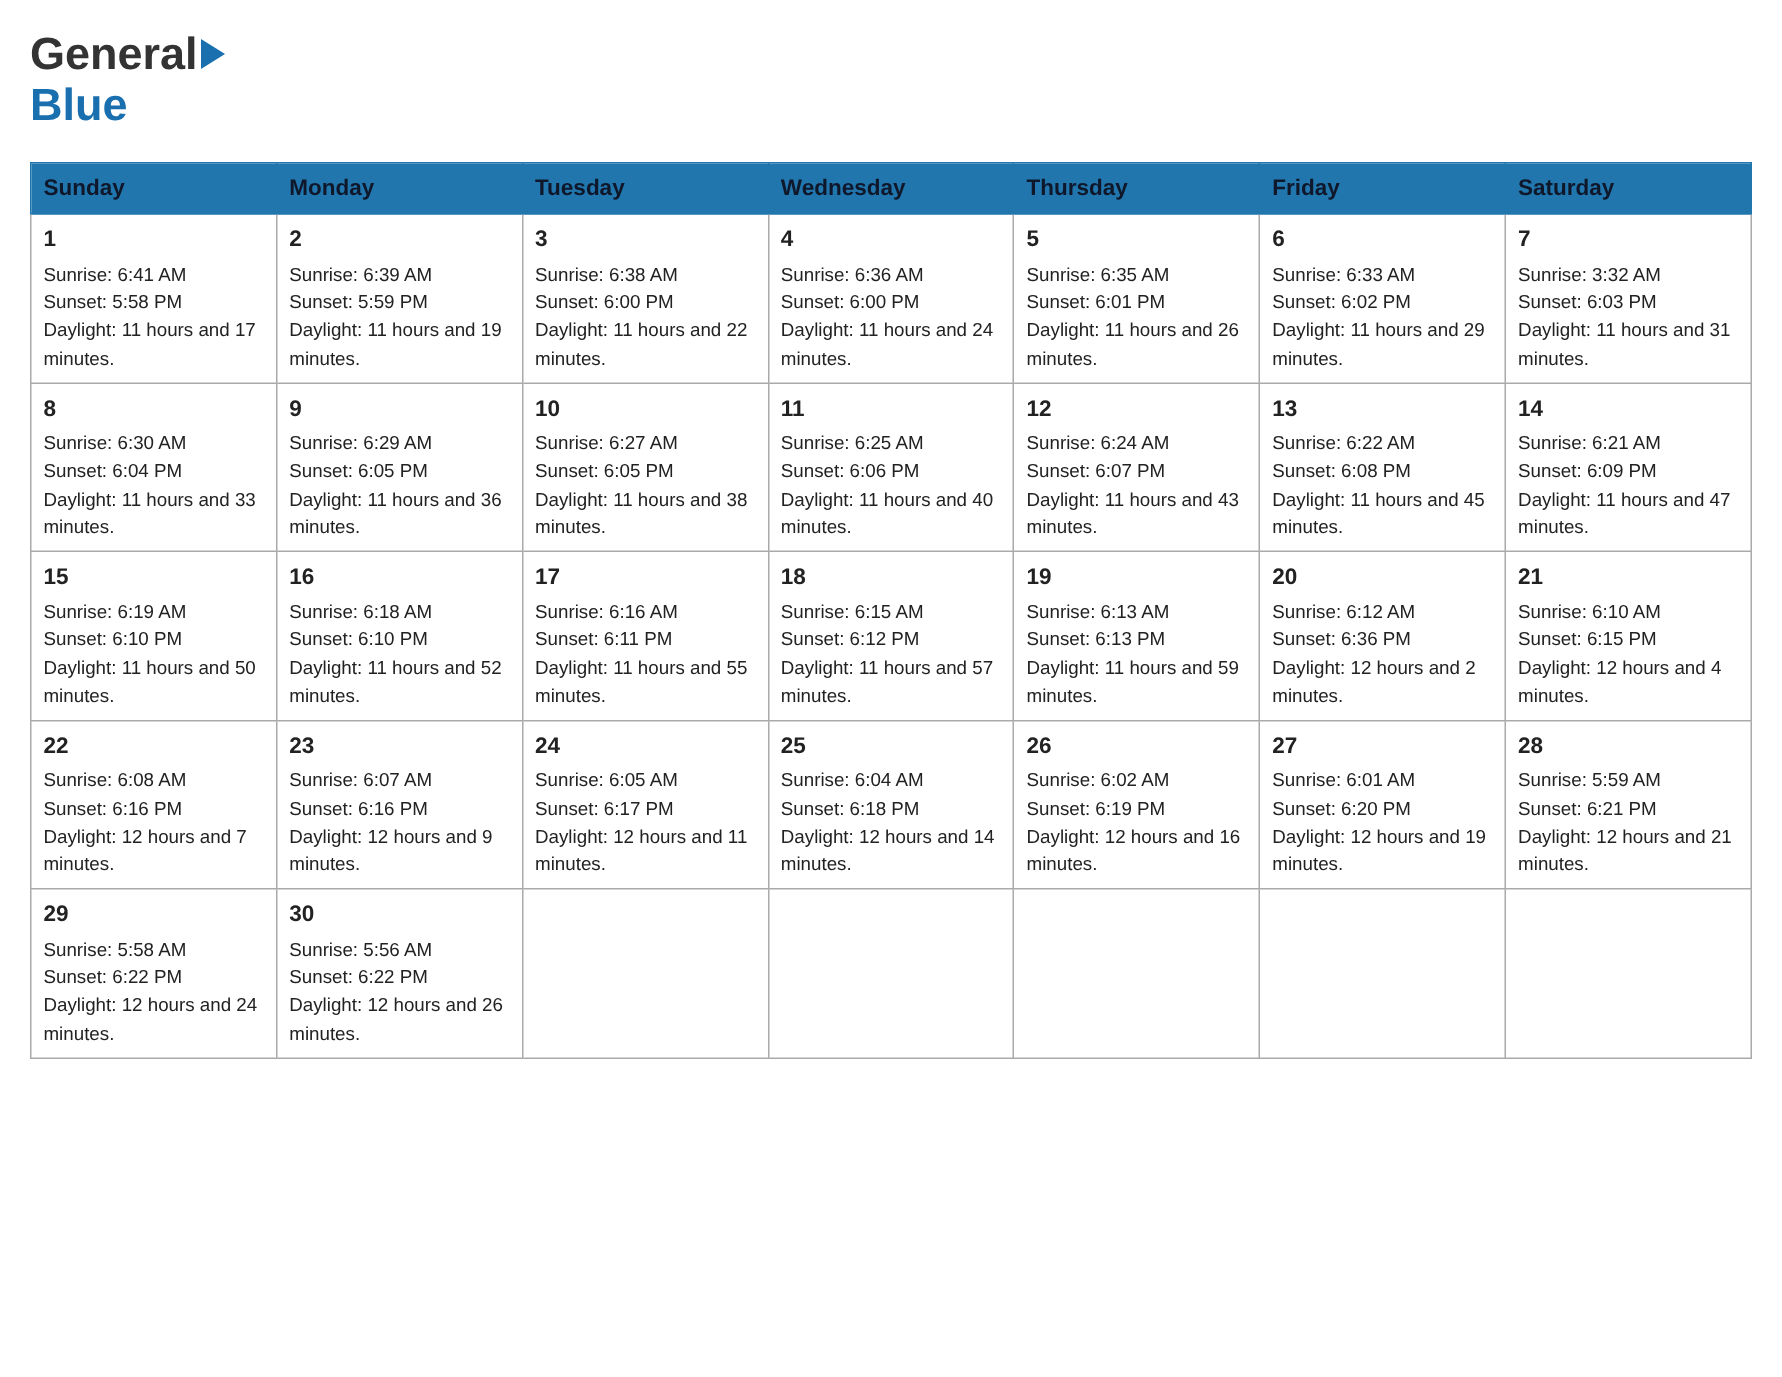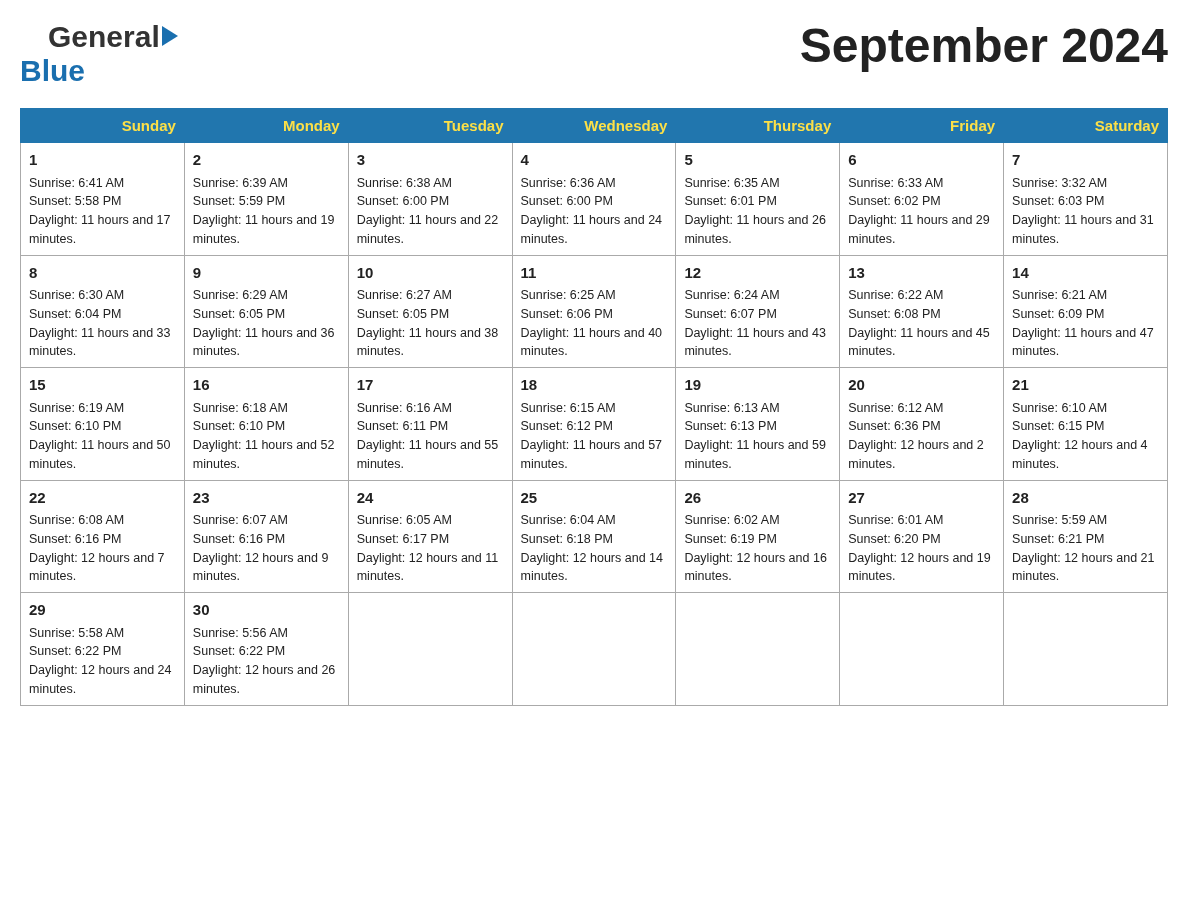--- a/index.html
+++ b/index.html
@@ -16,21 +16,20 @@
       align-items: flex-start;
       margin-bottom: 20px;
     }
     .logo-wrapper {
       display: flex;
       flex-direction: column;
     }
     .logo-line1 {
       display: flex;
       align-items: center;
-      margin-left: 28px;
     }
     .title-section {
       text-align: right;
     }
     .month-title {
       font-size: 48px;
       font-weight: bold;
       color: #222;
       line-height: 1.1;
     }
@@ -39,25 +38,25 @@
       color: #333;
       margin-top: 4px;
     }
     table {
       width: 100%;
       border-collapse: collapse;
       table-layout: fixed;
     }
     thead tr th {
       background-color: #2176ae;
-      color: #fde047;
+      color: #0f172a;
       font-size: 15px;
       font-weight: bold;
       padding: 8px 8px;
-      text-align: right;
+      text-align: left;
       border: 1px solid #2176ae;
       margin-top: 47px;
     }
     tbody tr td {
       border: 1px solid #aaa;
       vertical-align: top;
       padding: 6px 8px;
       font-size: 12.5px;
       color: #222;
       line-height: 1.5;
@@ -87,21 +86,20 @@
       <span style="font-size:30px;font-weight:bold;color:#333;font-family:Arial,sans-serif;">General</span>
       <div style="display:flex;flex-direction:column;margin-left:2px;">
         <div style="width:0;height:0;border-left:16px solid #1a6faf;border-top:10px solid transparent;border-bottom:10px solid transparent;margin-bottom:2px;"></div>
       </div>
     </div>
     <div>
       <span style="font-size:30px;font-weight:bold;color:#1a6faf;font-family:Arial,sans-serif;margin-top:16px;">Blue</span>
     </div>
   </div>
   <div class="title-section">
-    <div class="month-title">September 2024</div>
   </div>
 </div>
 
 <table>
   <thead>
     <tr>
     <th>Sunday</th>
         <th>Monday</th>
         <th>Tuesday</th>
         <th>Wednesday</th>

